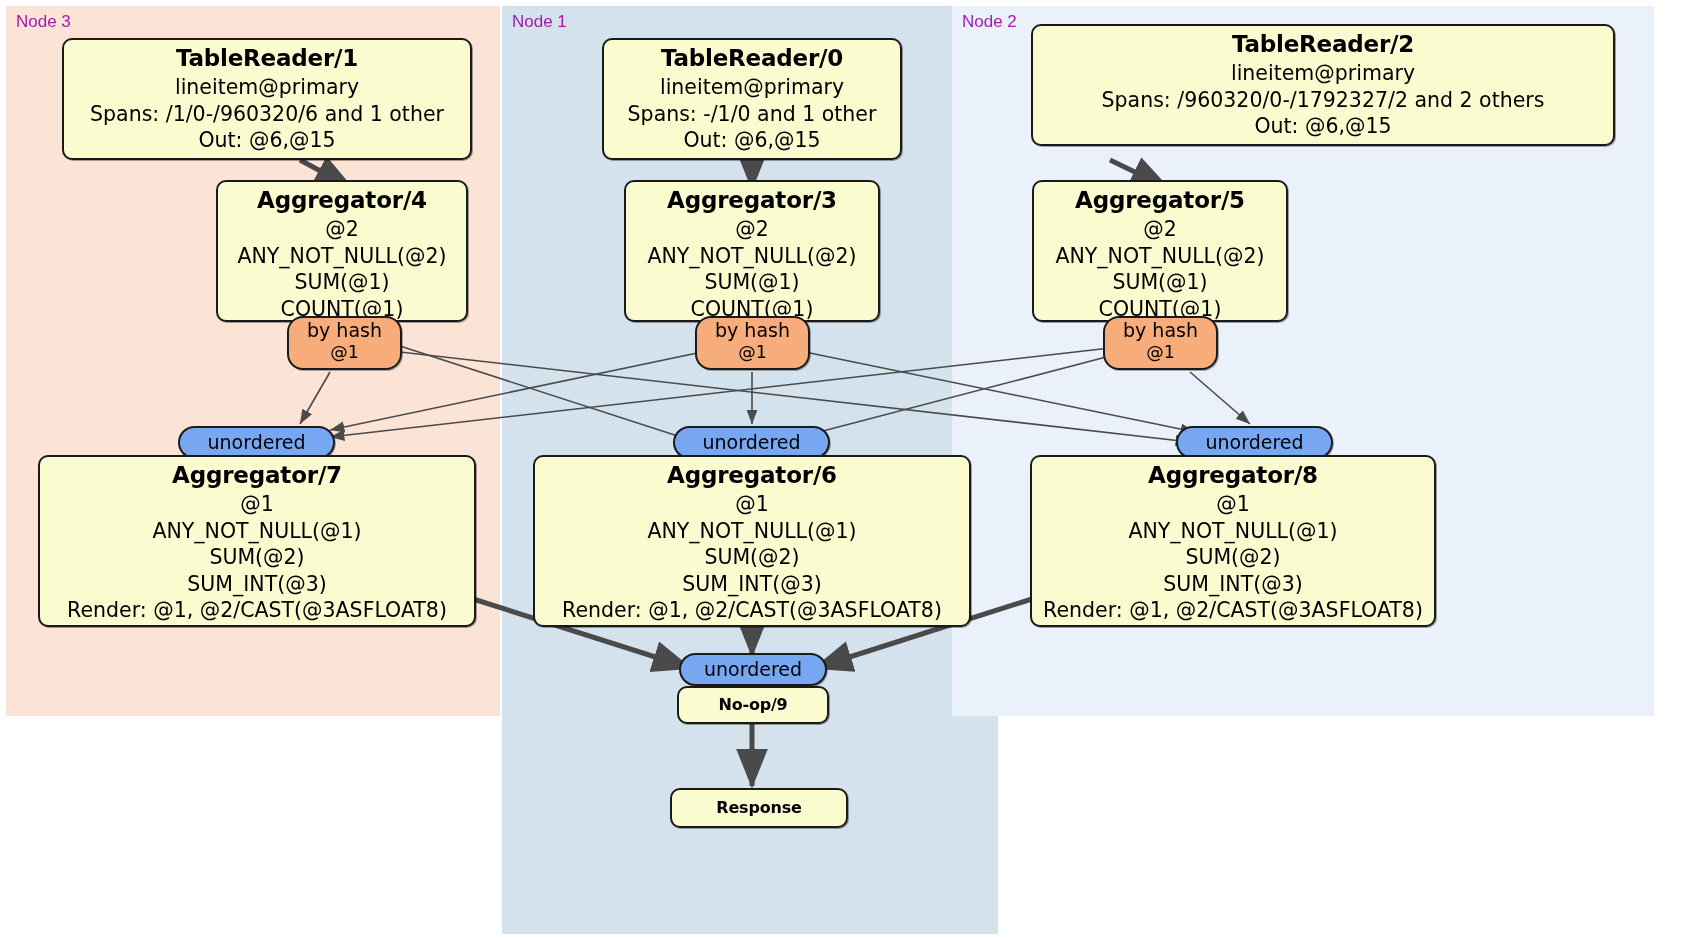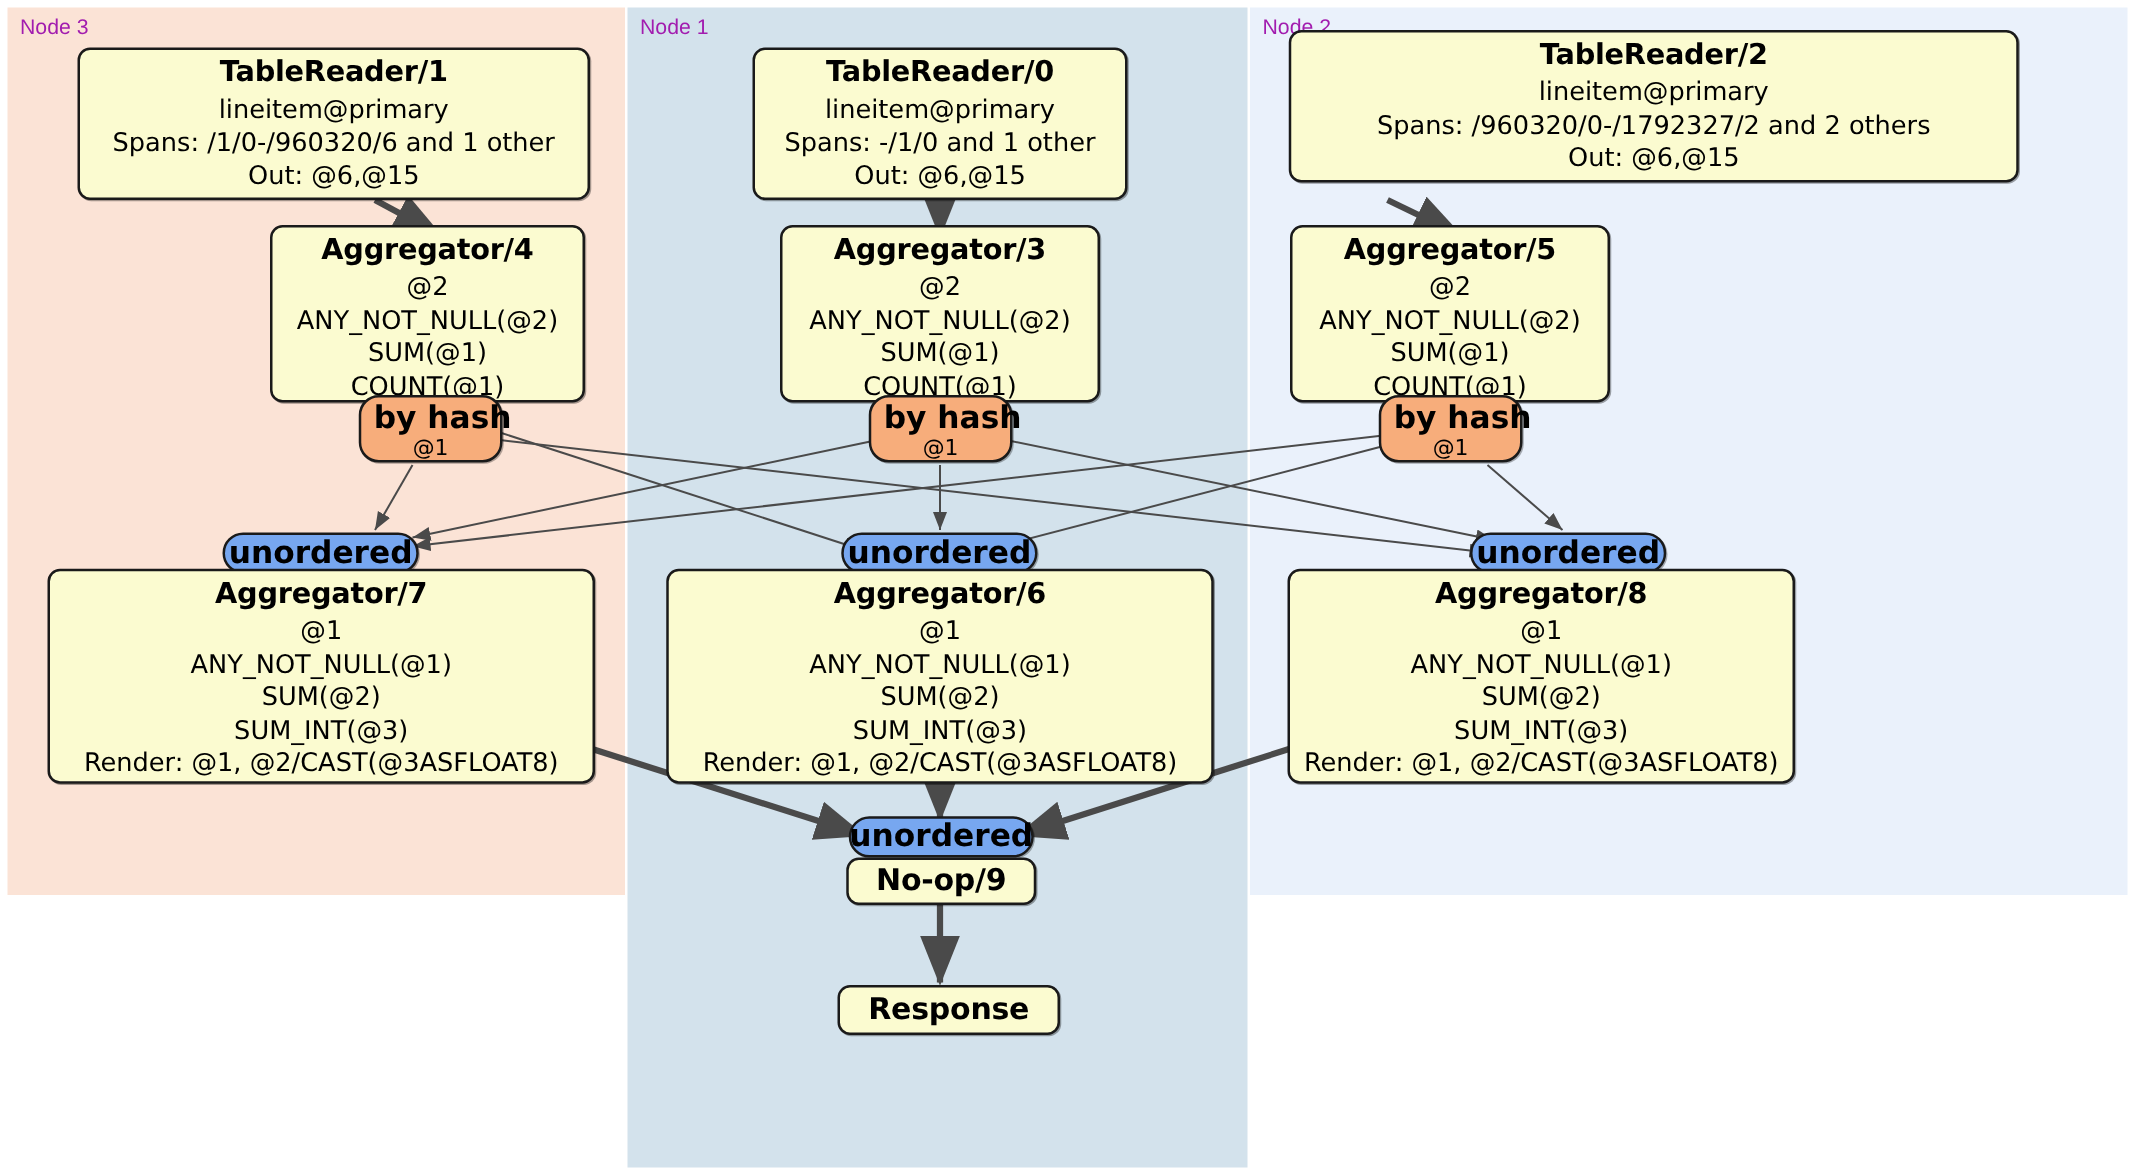--- a/index.html
+++ b/index.html
@@ -54,38 +54,38 @@
   .box .line {
     font-size: 20.5px;
     white-space: nowrap;
   }
   .box.compact {
     padding: 3px 14px;
     display: flex;
     align-items: center;
     justify-content: center;
   }
-  .box.compact .title { font-size: 24px; }
+  .box.compact .title { font-size: 16px; }
 
   
   .badge {
     position: absolute;
     box-sizing: border-box;
     border: 2px solid #1a1a1a;
     border-radius: 14px;
     text-align: center;
     font-family: "DejaVu Sans", sans-serif;
     color: #000000;
     line-height: 1.15;
     padding: 2px 10px;
     box-shadow: 1px 1px 0 rgba(0,0,0,0.3);
   }
   .badge .b-title {
-    font-weight: bold;
-    font-size: 25px;
+    font-weight: normal;
+    font-size: 19px;
     white-space: nowrap;
   }
   .badge .b-sub {
     font-size: 17.5px;
     white-space: nowrap;
   }
   .badge.hash { background: #f7ad7b; border-radius: 16px; }
   .badge.unordered { background: #77a7f0; border-radius: 18px; }
 
   
@@ -103,21 +103,21 @@
 <div id="root">
 
   <div class="panel" style="left:6px; top:6px; width:494px; height:710px; background:#fbe3d6;">
     <span class="panel-label">Node 3</span>
   </div>
 
   <div class="panel" style="left:502px; top:6px; width:496px; height:928px; background:#d3e2ec;">
     <span class="panel-label">Node 1</span>
   </div>
 
-  <div class="panel" style="left:1000px; top:6px; width:702px; height:710px; background:#eaf1fb;">
+  <div class="panel" style="left:952px; top:6px; width:702px; height:710px; background:#eaf1fb;">
     <span class="panel-label">Node 2</span>
   </div>
 
   <svg id="edges" viewBox="0 0 1708 940" xmlns="http://www.w3.org/2000/svg">
     <defs>
       <marker id="ar" markerWidth="9" markerHeight="9" refX="7.5" refY="3.2" orient="auto" markerUnits="strokeWidth">
         <path d="M0,0 L8,3.2 L0,6.4 z" fill="#4a4a4a"></path>
       </marker>
       <marker id="arthin" markerWidth="11" markerHeight="11" refX="9" refY="3.5" orient="auto" markerUnits="strokeWidth">
         <path d="M0,0 L9,3.5 L0,7 z" fill="#4a4a4a"></path>

